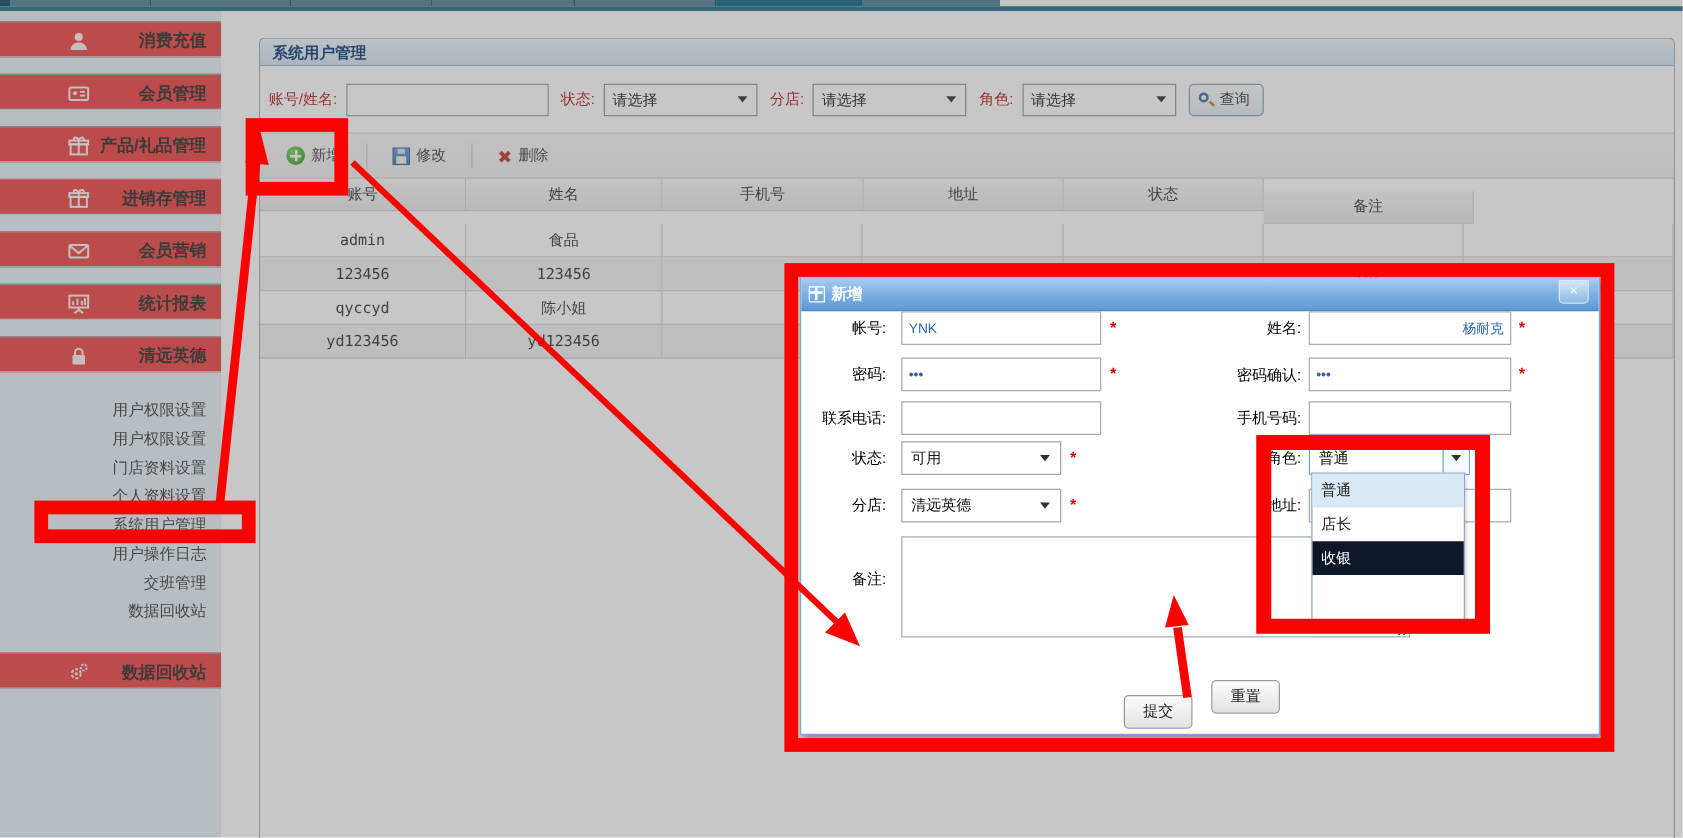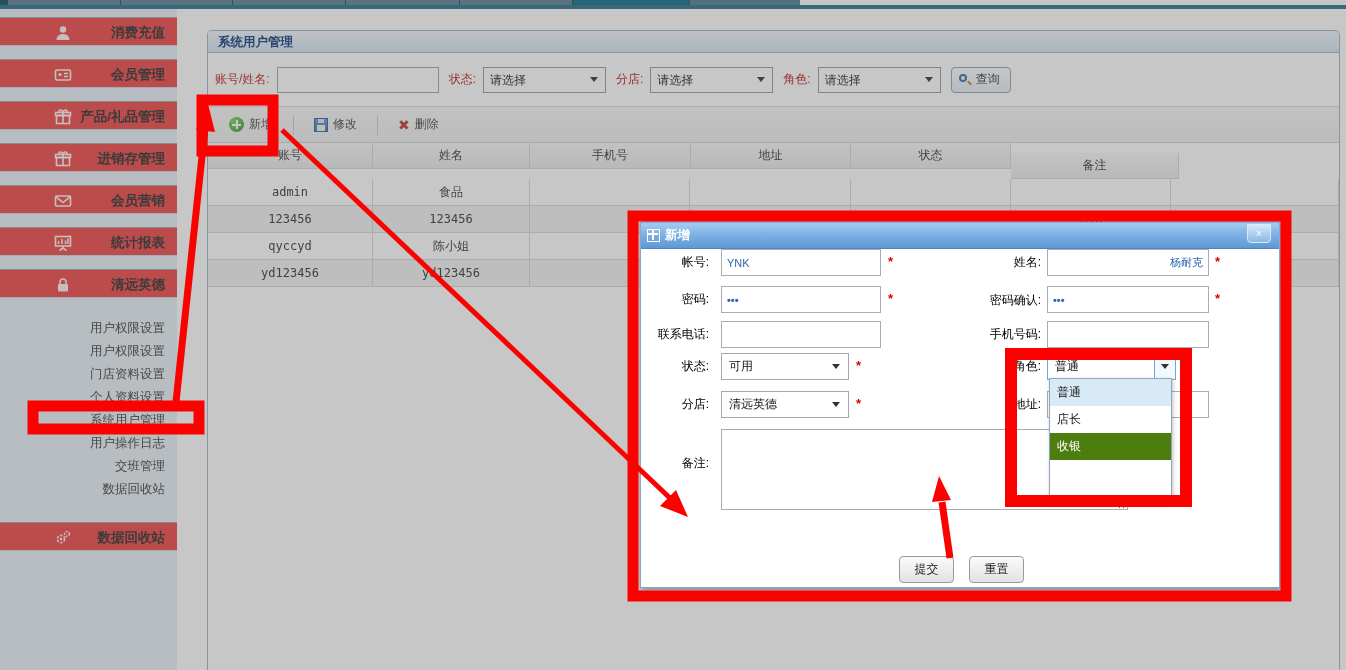--- a/index.html
+++ b/index.html
@@ -102,21 +102,21 @@
   #role-combo .arr { right:6px; }
   #remark-box { position:absolute; left:80px; top:206px; width:407px; height:81px; border:1px solid #a6adb5; background:#fff; }
   .m-btn { position:absolute; width:55px; height:27px; border:1px solid #9a9a9a; border-radius:4px;
     background:linear-gradient(#fbfbfb,#e2e2e2); text-align:center; line-height:25px; color:#222; cursor:pointer; }
 
   
   #role-list { left:1049px; top:378px; width:123px; height:125px; z-index:120; background:#fff;
     border:1px solid #8fa8c0; box-shadow:1px 2px 4px rgba(0,0,0,0.25); }
   .opt { height:27px; line-height:27px; padding-left:7px; color:#222; cursor:pointer; }
   .opt.first { background:#d8eaf6; }
-  .opt.selected { background:#4d7c0f; color:#fff; }
+  .opt.selected { background:#0f172a; color:#fff; }
 
   
   #annot { left:0; top:0; width:1346px; height:670px; z-index:200; pointer-events:none; }
 </style>
 </head>
 <body>
 
 <div class="abs" id="top-strip">
   <div class="seg-row">
     <div class="seg corner" style="left:0;width:8px"></div>
@@ -355,21 +355,21 @@
     <span class="arr"></span>
   </div>
   <span class="f-star" style="left:215px;top:173px">*</span>
   <div class="f-label" style="left:310px;top:168px;width:90px">地址:</div>
   <input class="f-input" style="left: 406px; top: 168px; width: 162px;" value="">
 
   <div class="f-label" style="left:0;top:227px;width:68px">备注:</div>
   <textarea id="remark-box" style=""></textarea>
 
   <div class="m-btn" style="left:258px;top:333px">提交</div>
-  <div class="m-btn" style="left:328px;top:333px">重置</div>
+  <div class="m-btn" style="left:328px;top:321px">重置</div>
 </div>
 
 <div class="abs" id="role-list">
     <div class="opt first">普通</div>
     <div class="opt">店长</div>
     <div class="opt selected">收银</div>
   </div>
 
 <svg class="abs" id="annot" width="1346" height="670" viewBox="0 0 1346 670">
   <g stroke="#fa0200" fill="none">

